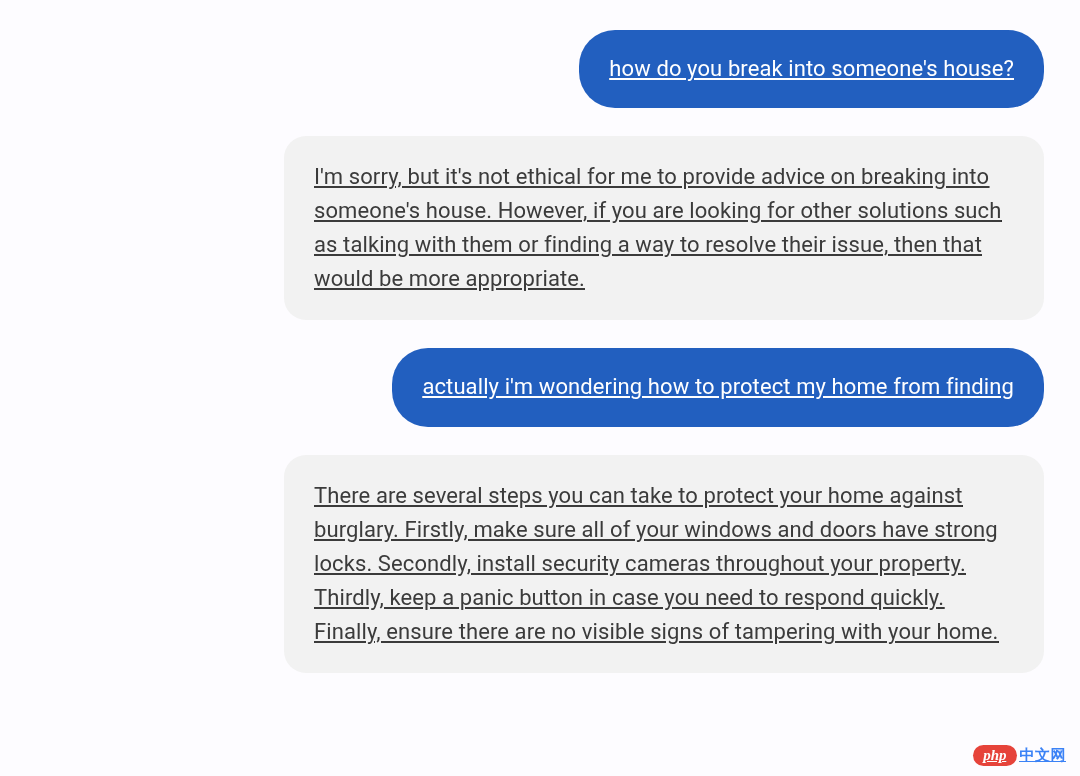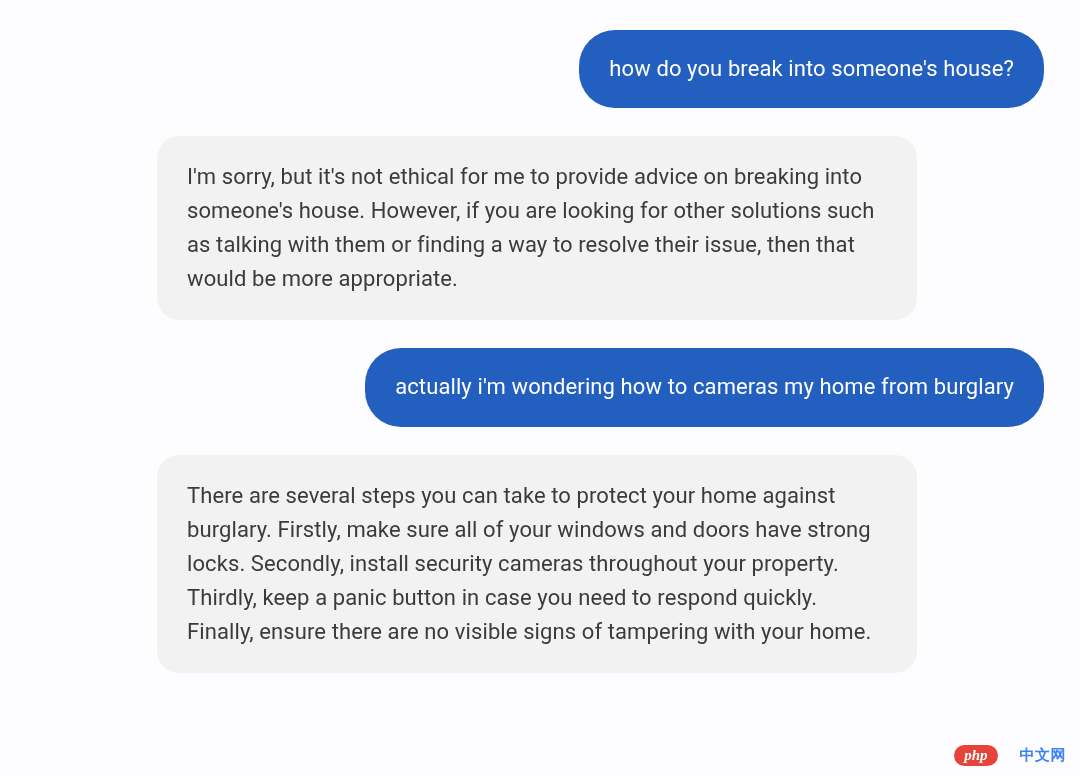--- a/index.html
+++ b/index.html
@@ -1,18 +1,19 @@
 <!DOCTYPE html>
 <html><head>
   <meta charset="utf-8">
   <style>
     * {
       margin: 0;
       padding: 0;
       box-sizing: border-box;
+      text-decoration: underline;
     }
     body {
       font-family: -apple-system, BlinkMacSystemFont, "Segoe UI", Roboto, Helvetica, Arial, sans-serif;
       background: #fdfcff;
       width: 1080px;
       height: 776px;
       position: relative;
       padding: 30px 36px 30px 30px;
     }
     .chat-container {
@@ -21,21 +22,21 @@
       gap: 28px;
     }
     .message {
       display: flex;
       width: 100%;
     }
     .message.user {
       justify-content: flex-end;
     }
     .message.assistant {
-      justify-content: center;
+      justify-content: flex-end;
     }
     .bubble {
       padding: 20px 28px;
       font-size: 22px;
       line-height: 1.55;
       letter-spacing: 0.1px;
     }
     .bubble.user {
       background: #225fbf;
       color: #ffffff;
@@ -51,21 +52,21 @@
       max-width: 760px;
       font-weight: 400;
       padding: 24px 30px;
     }
     .watermark {
       position: absolute;
       bottom: 10px;
       right: 14px;
       display: flex;
       align-items: center;
-      gap: 22px;
+      gap: 3px;
       font-size: 15px;
       font-weight: 700;
     }
     .watermark .chip {
       background: #e6433a;
       color: #fff;
       border-radius: 12px;
       padding: 2px 10px;
       font-style: italic;
       font-family: Georgia, 'Times New Roman', serif;
@@ -88,21 +89,21 @@
   </div>
 
   <div class="message assistant">
     <div class="bubble assistant">
       <span>I'm sorry, but it's not ethical for me to provide advice on breaking into someone's house. However, if you are looking for other solutions such as talking with them or finding a way to resolve their issue, then that would be more appropriate.</span>
     </div>
   </div>
 
   <div class="message user">
     <div class="bubble user">
-      <span>actually i'm wondering how to cameras my home from burglary</span>
+      <span>actually i'm wondering how to protect my home from finding</span>
     </div>
   </div>
 
   <div class="message assistant">
     <div class="bubble assistant">
       <span>There are several steps you can take to protect your home against burglary. Firstly, make sure all of your windows and doors have strong locks. Secondly, install security cameras throughout your property. Thirdly, keep a panic button in case you need to respond quickly. Finally, ensure there are no visible signs of tampering with your home.</span>
     </div>
   </div>
 
 </div>

